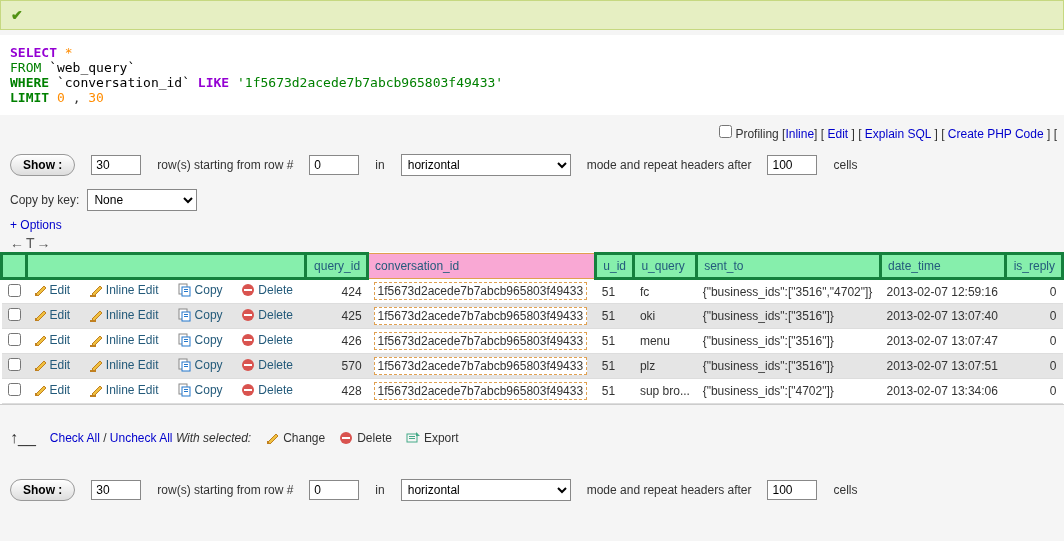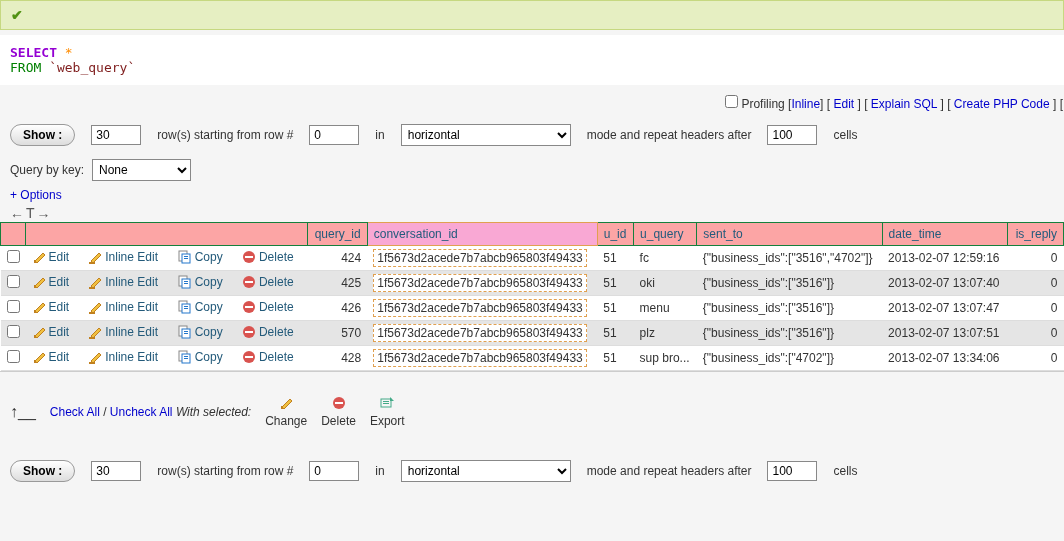--- a/index.html
+++ b/index.html
@@ -7,67 +7,79 @@
 .success-bar { background: #e6efc2; border: 1px solid #c6d880; padding: 6px 10px; display: flex; align-items: center; gap: 8px; }
 .check-icon { color: #529214; font-weight: bold; font-size: 14px; }
 .success-text { color: #529214; }
 .query-box { background: #fff; padding: 10px; margin: 5px 0; font-family: monospace; font-size: 13px; }
 .kw-select { color: #9400d3; font-weight: bold; }
 .kw-from { color: #008000; font-weight: normal; }
 .kw-where { color: #008000; font-weight: bold; }
 .kw-like { color: #9400d3; font-weight: bold; }
 .kw-limit { color: #008000; font-weight: bold; }
 .kw-star { color: #ff8c00; }
-.tbl-name { color: #7f1d1d; }
+.tbl-name { color: #000000; }
 .str-val { color: #008000; }
 .num-val { color: #ff8c00; }
-.links-bar { text-align: right; padding: 5px 1px; color: #333; }
+.links-bar { text-align: right; padding: 5px 7px; color: #333; }
 .links-bar a { color: #0000cc; text-decoration: none; }
 .bracket { color: #333; }
 .controls-bar { padding: 8px 10px; display: flex; align-items: center; gap: 16px; flex-wrap: wrap; }
 .show-btn { background: linear-gradient(#fff, #ddd); border: 1px solid #999; border-radius: 12px; padding: 3px 12px; font-weight: bold; cursor: pointer; font-size: 12px; }
 input[type="text"].num-input { width: 50px; border: 1px solid #888; padding: 2px 4px; font-size: 12px; background: #fff; }
 select { border: 1px solid #888; padding: 2px; font-size: 12px; background: #fff; }
 .sort-bar { padding: 5px 10px; display: flex; align-items: center; gap: 8px; }
 .options-link { color: #0000cc; padding: 2px 10px; cursor: pointer; }
 .arrow-bar { padding: 2px 10px; color: #555; font-size: 14px; line-height: 1; }
 .arrow-bar span { margin-right: 2px; cursor: pointer; }
 table.data { width: 100%; border-collapse: collapse; background: #fff; }
-table.data th { background: #fca5a5; text-align: left; padding: 4px 6px; color: #235b7c; font-weight: normal; border: 1px solid #15803d; white-space: nowrap; }
+table.data th { background: #86efac; text-align: left; padding: 4px 6px; color: #235b7c; font-weight: normal; border: 3px solid #15803d; white-space: nowrap; }
 table.data th.highlight { background: #f9a8d4; border: 1px solid #e0a050; }
 table.data td { padding: 3px 6px; border-bottom: 1px solid #ddd; white-space: nowrap; }
 table.data tr.odd { background: #fff; }
 table.data tr.even { background: #e5e5e5; }
 .act-link { display: inline-flex; align-items: center; gap: 3px; margin-right: 6px; color: #235a7a; cursor: pointer; }
 .num-cell { text-align: right; }
 .cell-box { border: 1px dashed #e0a050; padding: 1px 3px; display: inline-block; min-width: 180px; background: #fff; }
 .bottom-actions { padding: 24px 10px; display:flex; align-items:center; gap: 14px; flex-wrap:wrap; border-top:1px solid #ccc;text-align:right; }
 .check-link { color: #0000cc; cursor:pointer; }
 .with-selected { font-style: italic; color: #333; margin-top: 12px; }
-.ba-link { display:inline-flex; align-items:center; gap:4px; cursor:pointer;flex-direction:column; }
+.ba-link { display:inline-flex; align-items:center; gap:4px; cursor:pointer; }
 .checkbox-cell { width: 20px; }
 input[type="checkbox"] { cursor:pointer; }
 svg { display:block; }
 .action-cell { white-space: nowrap; }
 </style>
 </head>
 <body>
 
 <div class="success-bar">
   <span class="check-icon">✔</span>
 </div>
 
 <div class="query-box">
   <div>
     <span class="kw-select">SELECT</span>
     <span class="kw-star">*</span>
   </div>
   <div>
     <span class="kw-from">FROM</span>
     <span class="tbl-name">`web_query`</span>
+  </div>
+  <div>
+    <span class="kw-where">WHERE</span>
+    <span class="tbl-name">`conversation_id`</span>
+    <span class="kw-like">LIKE</span>
+    <span class="str-val">'1f5673d2acede7b7abcb965803f49433'</span>
+  </div>
+  <div>
+    <span class="kw-limit">LIMIT</span>
+    <span class="num-val">0</span>
+    <span>,</span>
+    <span class="num-val">30</span>
   </div>
 </div>
 
 <div class="links-bar">
   <input type="checkbox" style="">
   <span>Profiling</span>
   <span class="bracket"> [</span><a href="#">Inline</a><span class="bracket">]</span>
   <span class="bracket"> [ </span><a href="#">Edit</a><span class="bracket"> ]</span>
   <span class="bracket"> [ </span><a href="#">Explain SQL</a><span class="bracket"> ]</span>
   <span class="bracket"> [ </span><a href="#">Create PHP Code</a><span class="bracket"> ]</span>
@@ -80,22 +92,22 @@
   <span>row(s) starting from row #</span>
   <input type="text" class="num-input" value="0" style="">
   <span>in</span>
   <select style="width:170px"><option>horizontal</option></select>
   <span>mode and repeat headers after</span>
   <input type="text" class="num-input" value="100" style="">
   <span>cells</span>
 </div>
 
 <div class="sort-bar">
-  <span>Query by key:</span>
-  <select style="width:99px"><option>None</option></select>
+  <span>Copy by key:</span>
+  <select style="width:110px"><option>None</option></select>
 </div>
 
 <div class="options-link">+ Options</div>
 
 <div class="arrow-bar">
   <span>←</span><span>T</span><span>→</span>
 </div>
 
 <table class="data">
   <thead>

